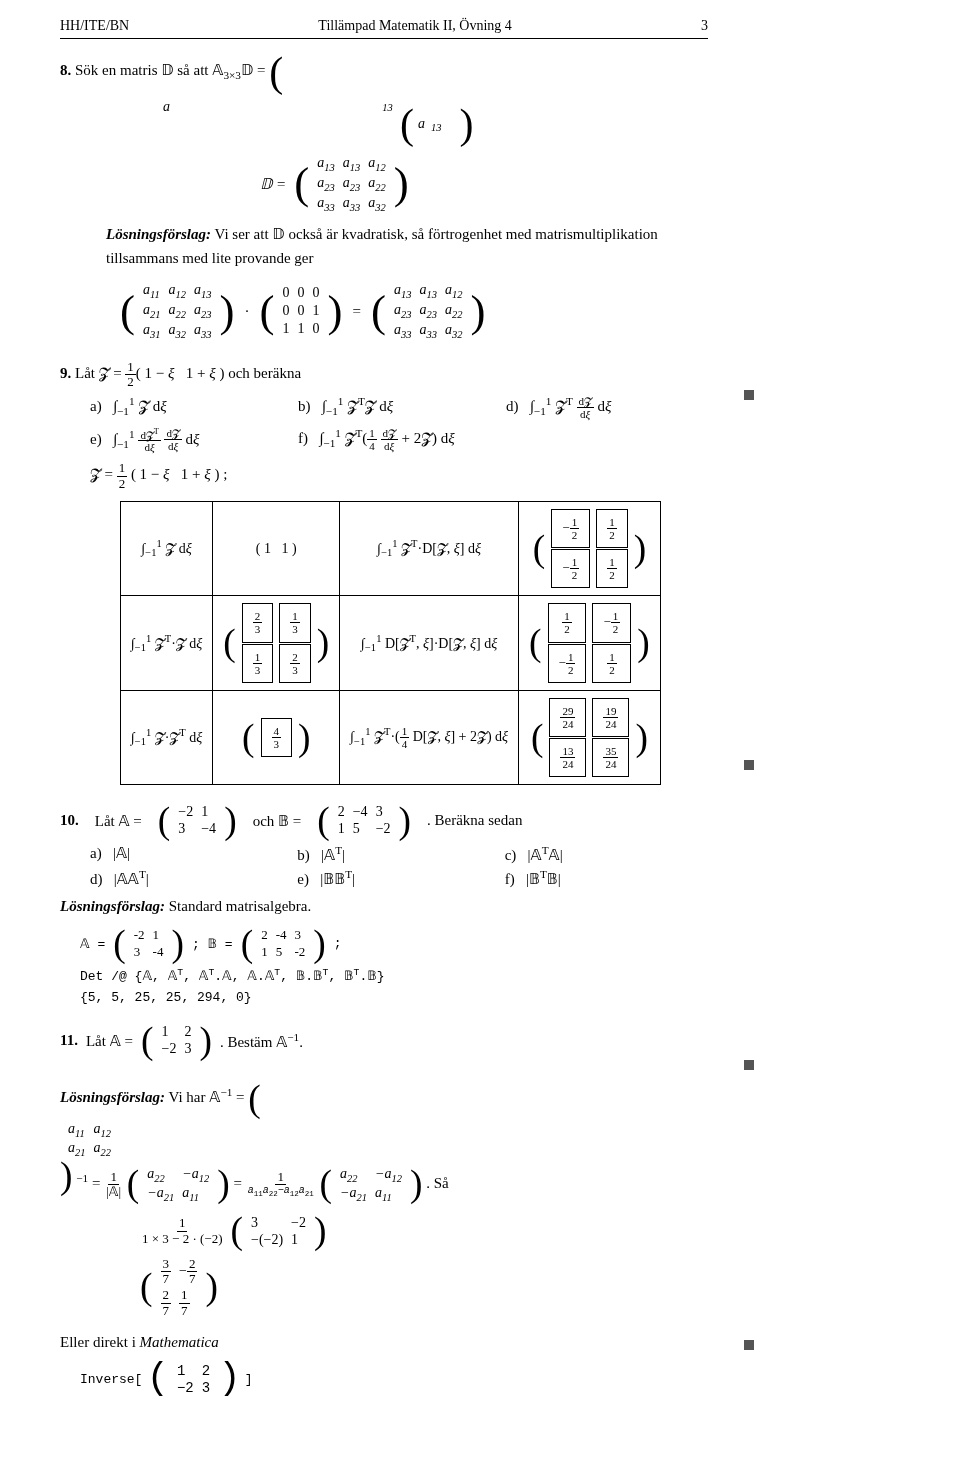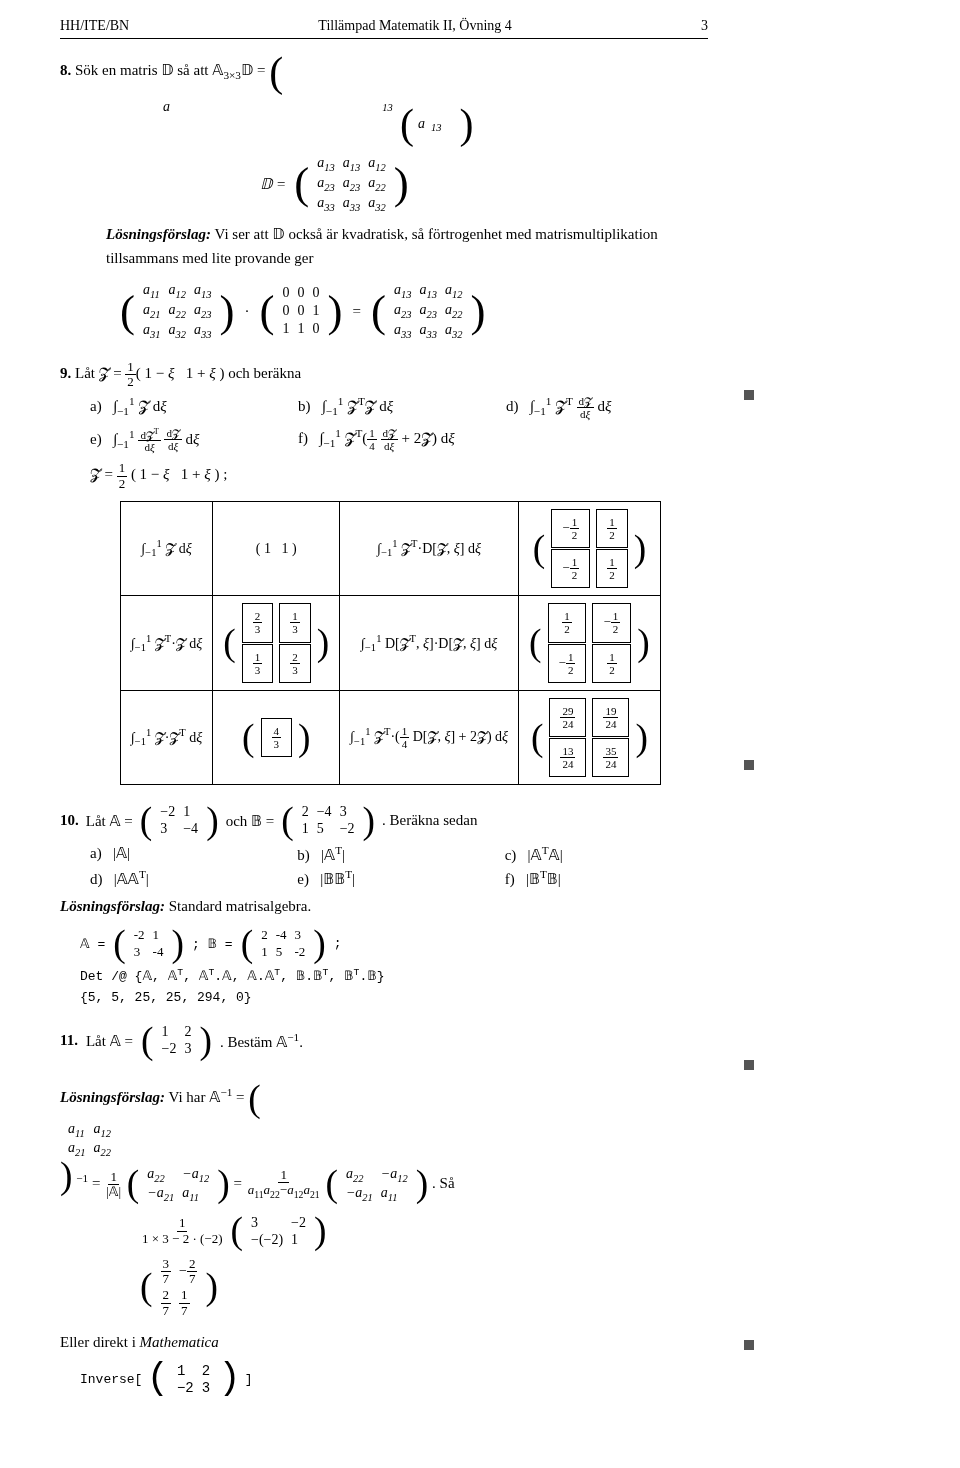--- a/index.html
+++ b/index.html
@@ -451,21 +451,21 @@
           </div>
         </td>
       </tr>
     </tbody>
       </table>
   </div>
 
   <div class="sidebar-marker" style="top: 760px;"></div>
 
   <div class="section">
-    <div style="display:flex; align-items:center; gap:7px; flex-wrap:wrap;margin-top:11px;">
+    <div style="display:flex; align-items:center; gap:16px; flex-wrap:wrap;margin-top:11px;">
       <strong>10.</strong>
       <span>Låt 𝔸 =</span>
       <div class="matrix-wrap">
         <span style="font-size:2.5em; font-weight:100; line-height:0.9;">(</span>
         <table style="border-spacing: 8px 1px; font-size:14px;">
           <tbody>
               <tr>
                 <td>−2</td>
                 <td>1</td>
               </tr>
@@ -619,21 +619,21 @@
           <tr>
               <td>−a<sub>21</sub></td>
               <td>a<sub>11</sub></td>
             </tr>
         </tbody>
         </table>
         <span style="font-size:2.5em; font-weight:100; line-height:0.9;">)</span>
       </span>
       = <span class="frac">
         <span class="num">1</span>
-        <span class="den" style="font-size:13px;"><i>a</i><sub>11</sub><i>a</i><sub>22</sub>−<i>a</i><sub>12</sub><i>a</i><sub>21</sub></span>
+        <span class="den" style="font-size:10px;font-family:Liberation Mono, monospace;"><i>a</i><sub>11</sub><i>a</i><sub>22</sub>−<i>a</i><sub>12</sub><i>a</i><sub>21</sub></span>
       </span>
       <span class="matrix-wrap">
         <span style="font-size:2.5em; font-weight:100; line-height:0.9;">(</span>
         <table style="border-spacing: 8px 1px; font-size:14px; font-style:italic;">
           <tbody>
             <tr>
               <td>a<sub>22</sub></td>
               <td>−a<sub>12</sub></td>
             </tr>
           <tr>

